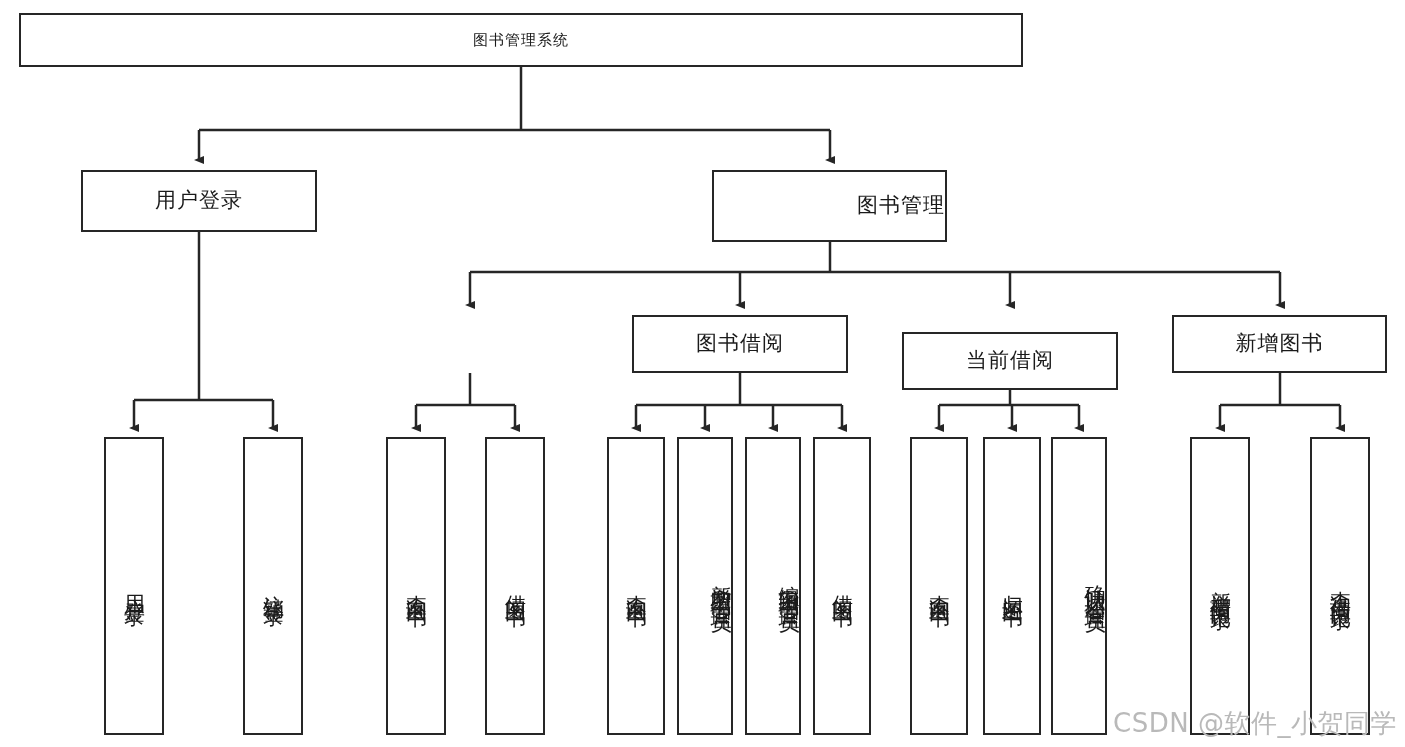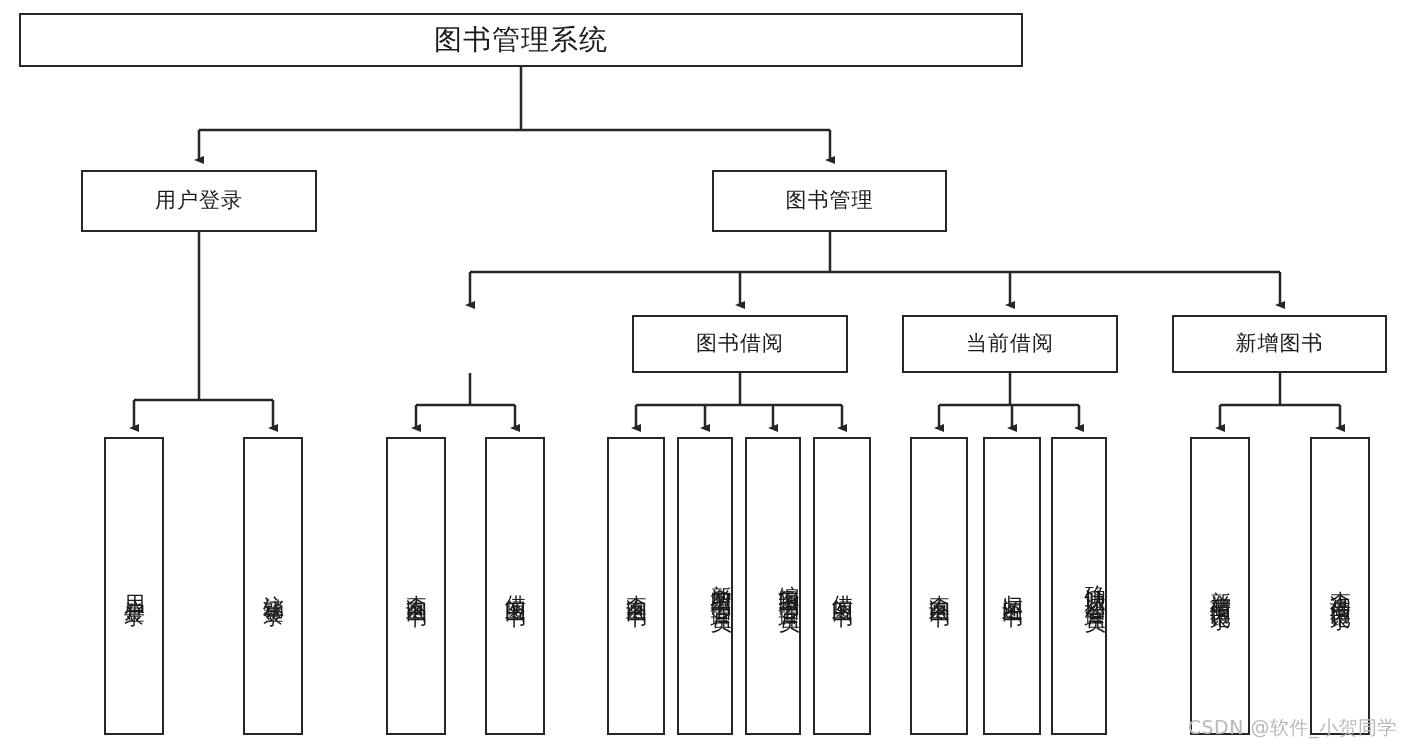--- a/index.html
+++ b/index.html
@@ -26,21 +26,21 @@
     align-items: center;
     justify-content: center;
     color: #1a1a1a;
   }
   .node.horiz {
     font-size: 21px;
     letter-spacing: 1px;
     line-height: 1.1;
   }
   .node.root {
-    font-size: 28px;
+    font-size: 15px;
   }
   
   .node.vert {
     font-size: 21px;
     writing-mode: vertical-rl;
     text-orientation: upright;
     letter-spacing: 4px;
     line-height: 1;
     padding: 4px 0;
     white-space: nowrap;
@@ -55,21 +55,21 @@
     left: 0;
     top: 0;
     width: 1405px;
     height: 747px;
     pointer-events: none;
   }
   .watermark {
     position: absolute;
     right: 8px;
     bottom: 6px;
-    font-size: 19px;
+    font-size: 26px;
     color: #b9b9b9;
     letter-spacing: 0.5px;
     white-space: nowrap;
     font-family: "DejaVu Sans", "Liberation Sans", sans-serif;
   }
 </style>
 </head>
 <body>
 
 <div id="canvas">
@@ -124,28 +124,28 @@
     </g>
   </svg>
 
   <div class="node horiz root" style="left:19px; top:13px; width:1004px; height:54px;">
     <span>图书管理系统</span>
   </div>
 
   <div class="node horiz" style="left:81px; top:170px; width:236px; height:62px;">
     <span>用户登录</span>
   </div>
-  <div class="node horiz" style="left:712px; top:170px; width:235px; height:62px;">
+  <div class="node horiz" style="left:712px; top:170px; width:235px; height:72px;justify-content:flex-end;">
     <span>图书管理</span>
   </div>
 
   <div class="node horiz" style="left:632px; top:315px; width:216px; height:58px;justify-content:center;">
     <span>图书借阅</span>
   </div>
-  <div class="node horiz" style="left:902px; top:315px; width:216px; height:58px;">
+  <div class="node horiz" style="left:902px; top:332px; width:216px; height:58px;">
     <span>当前借阅</span>
   </div>
   <div class="node horiz" style="left:1172px; top:315px; width:215px; height:58px;">
     <span>新增图书</span>
   </div>
 
   <div class="node vert" style="left:104px; top:437px; width:60px; height:298px;">
     <span class="vlabel">用户登录</span>
   </div>
   <div class="node vert" style="left:243px; top:437px; width:60px; height:298px;">

